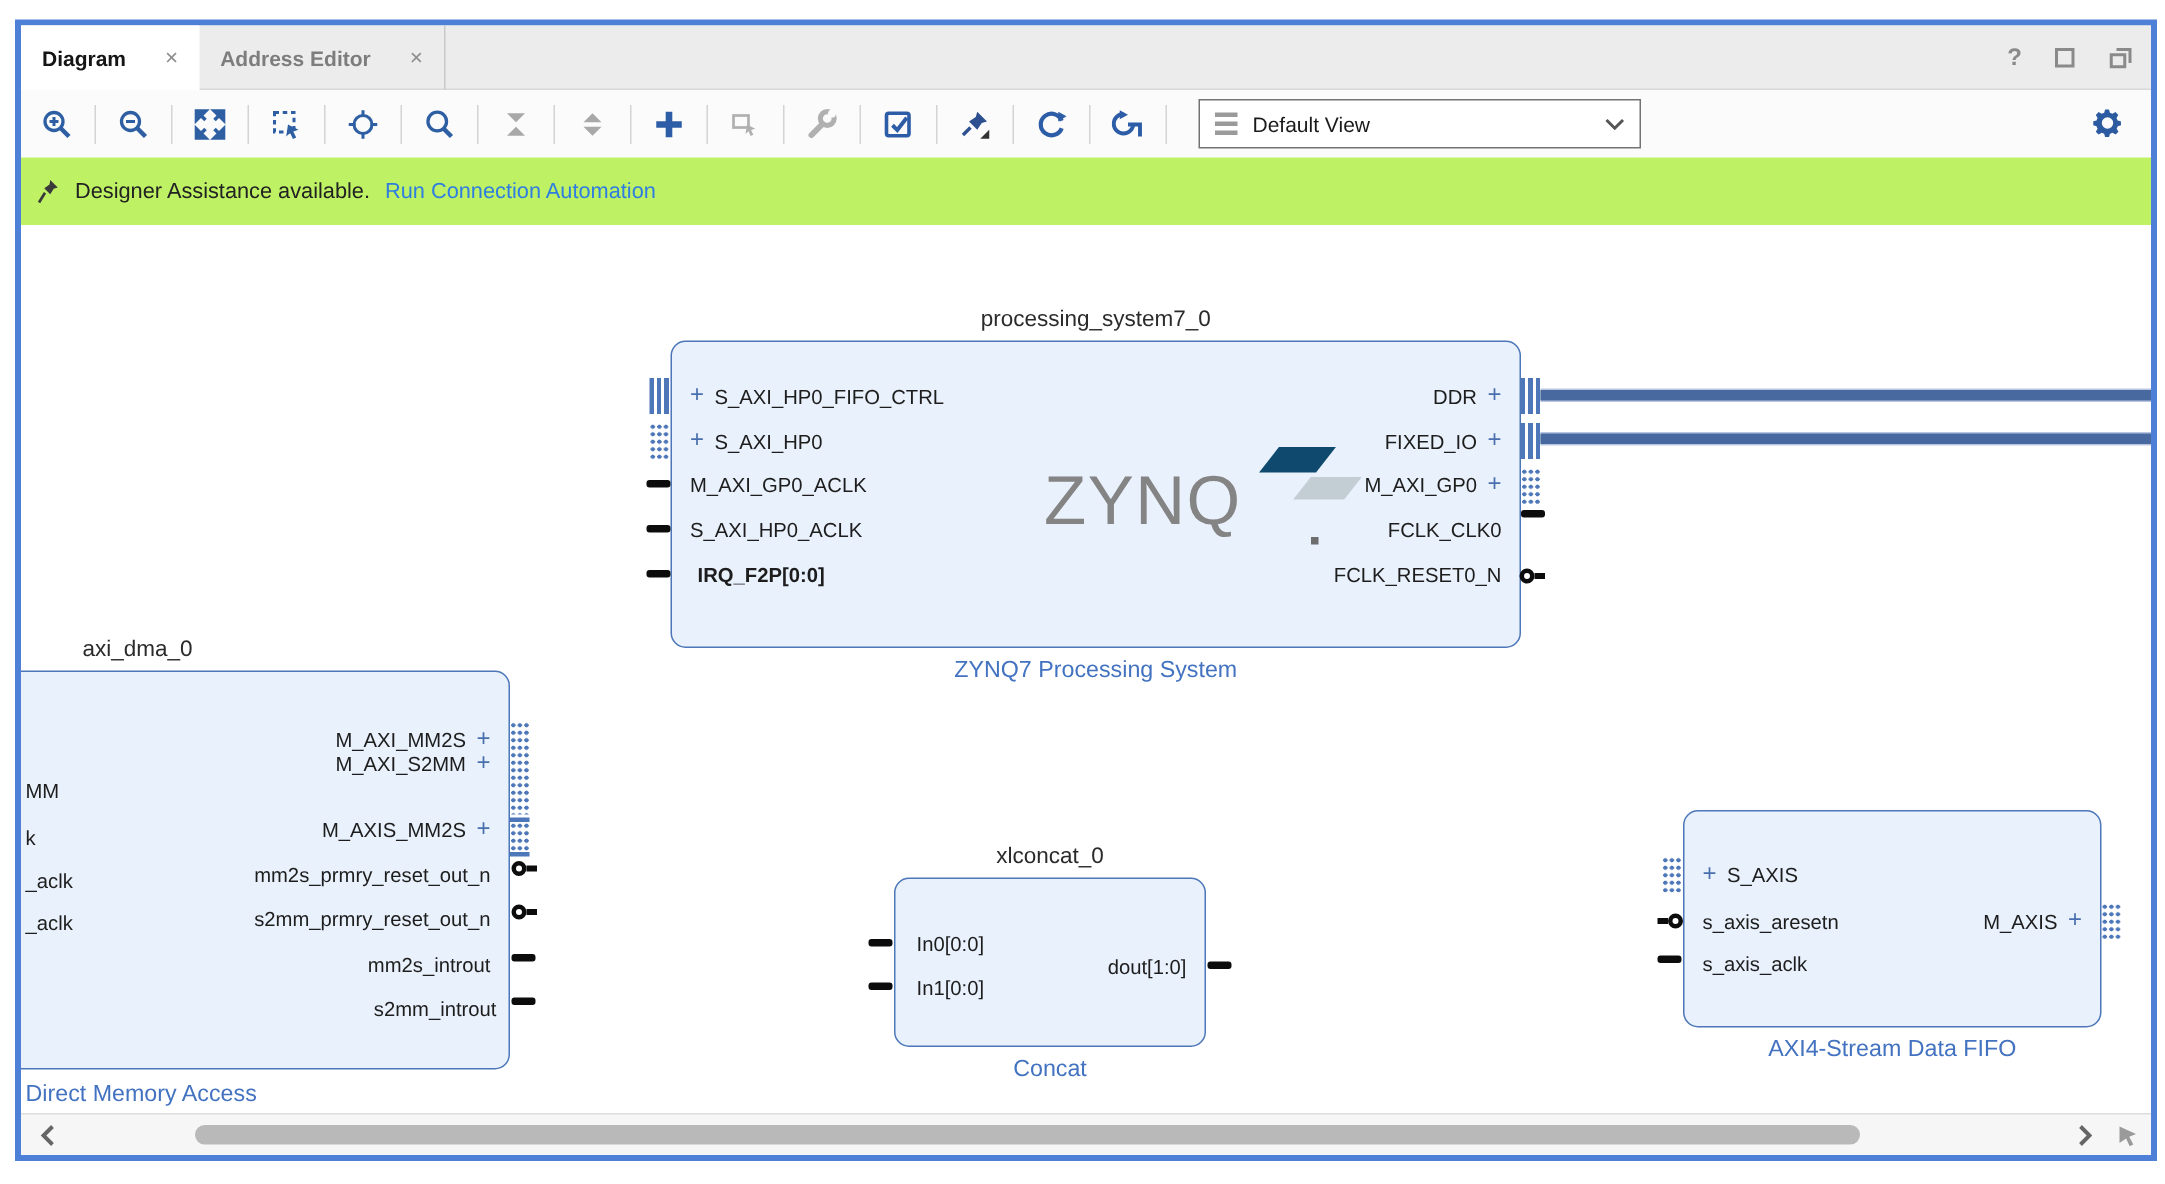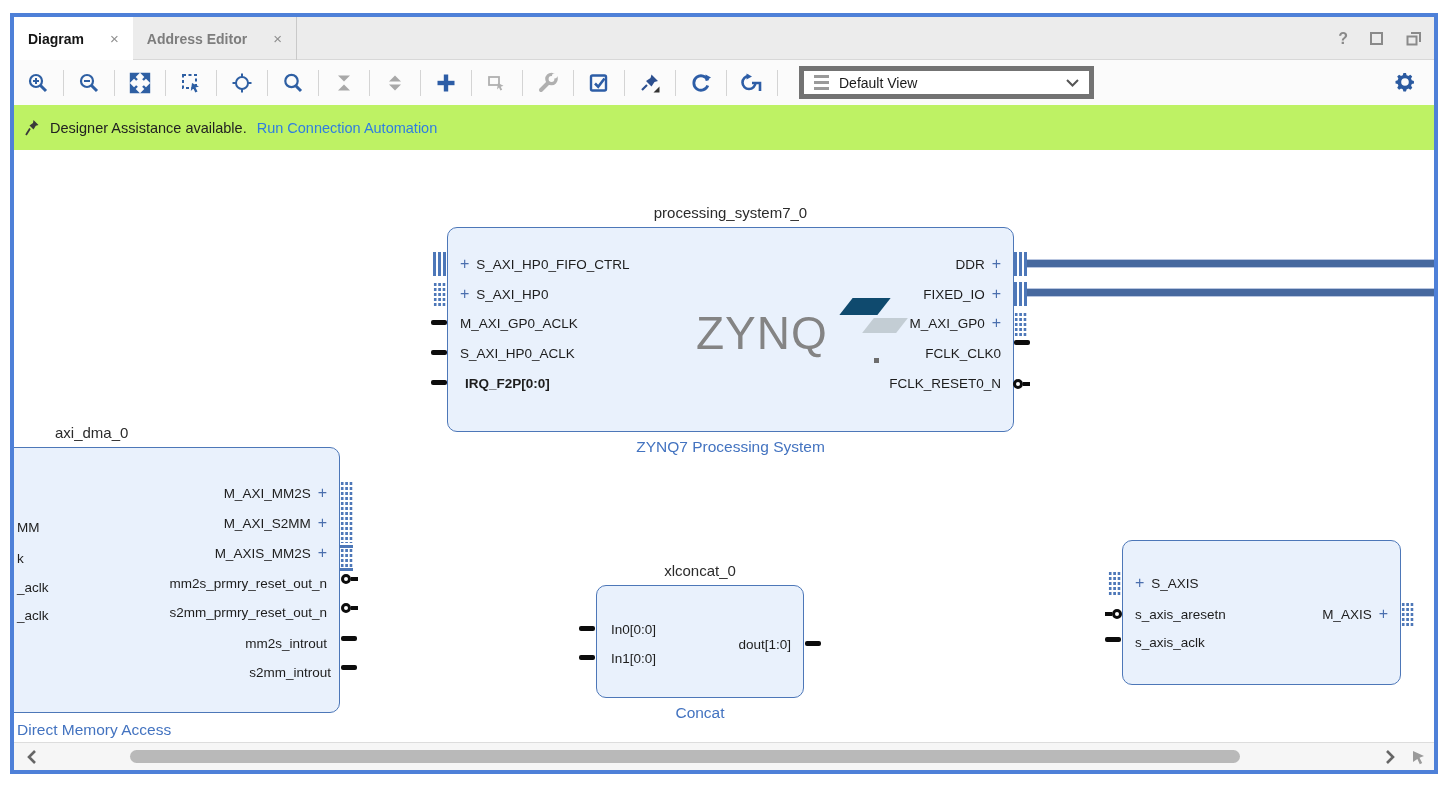--- a/index.html
+++ b/index.html
@@ -20,21 +20,21 @@
   .winctl { position:absolute; right:12px; top:0; height:43px; display:flex;
             align-items:center; gap:22px; color:#8a8a8a; }
   .winctl .help { font-size:16px; font-weight:bold; }
   .winctl .maxbox { width:13px; height:13px; border:2px solid #8a8a8a; display:inline-block; }
 
   
   .toolbar { position:absolute; left:0; top:43px; right:0; height:45px; background:#fbfbfb;
              display:flex; align-items:center; padding-left:8px; }
   .tbtn { width:32px; height:32px; display:flex; align-items:center; justify-content:center; }
   .tsep { width:1px; height:26px; background:#d4d4d4; margin:0 9px; }
-  .viewsel { margin-left:12px; width:295px; height:33px; border:5px solid #737373; background:#fff;
+  .viewsel { margin-left:12px; width:295px; height:33px; border:1px solid #737373; background:#fff;
              display:flex; align-items:center; gap:10px; padding:0 10px; font-size:14px; color:#1a1a1a; }
   .hamb { display:inline-flex; flex-direction:column; gap:3px; }
   .hamb i { width:15px; height:3px; background:#9a9a9a; }
   .viewsel .chev { margin-left:auto; }
   .gearbtn { position:absolute; right:14px; top:50px; width:30px; height:30px;
              display:flex; align-items:center; justify-content:center; }
 
   
   .banner { position:absolute; left:0; top:88px; right:0; height:45px; background:#bef264;
             display:flex; align-items:center; gap:10px; padding-left:10px; font-size:14.5px; color:#222; }
@@ -341,21 +341,21 @@
 
       <div class="clip-label" style="left:22px; top:72px;">MM</div>
       <div class="clip-label" style="left:22px; top:103px;">k</div>
       <div class="clip-label" style="left:22px; top:132px;">_aclk</div>
       <div class="clip-label" style="left:22px; top:160px;">_aclk</div>
 
       <div class="prow r" style="right:12px; top:35px;">
         <span>M_AXI_MM2S</span>
         <span class="pplus">+</span>
       </div>
-      <div class="prow r" style="right:12px; top:65px;">
+      <div class="prow r" style="right:12px; top:51px;">
         <span>M_AXI_S2MM</span>
         <span class="pplus">+</span>
       </div>
       <div class="prow r" style="right:12px; top:95px;">
         <span>M_AXIS_MM2S</span>
         <span class="pplus">+</span>
       </div>
       <div class="prow r" style="right:12px; top:125px;">
         <span>mm2s_prmry_reset_out_n</span>
       </div>
@@ -394,20 +394,21 @@
       </div>
       <div class="prow r" style="right:12px; top:48px;">
         <span>dout[1:0]</span>
       </div>
       <span class="stub" style="left:-18px; top:40px;"></span>
       <span class="stub" style="left:-18px; top:69px;"></span>
       <span class="stub" style="right:-18px; top:55px;"></span>
     </div>
 
     <div class="block" style="left:1108px; top:390px; width:279px; height:145px;">
+      <div class="block-type">AXI4-Stream Data FIFO</div>
       <div class="prow" style="left:12px; top:32px;">
         <span class="pplus">+</span>
         <span>S_AXIS</span>
       </div>
       <div class="prow" style="left:12px; top:63px;">
         <span>s_axis_aresetn</span>
       </div>
       <div class="prow" style="left:12px; top:91px;">
         <span>s_axis_aclk</span>
       </div>

